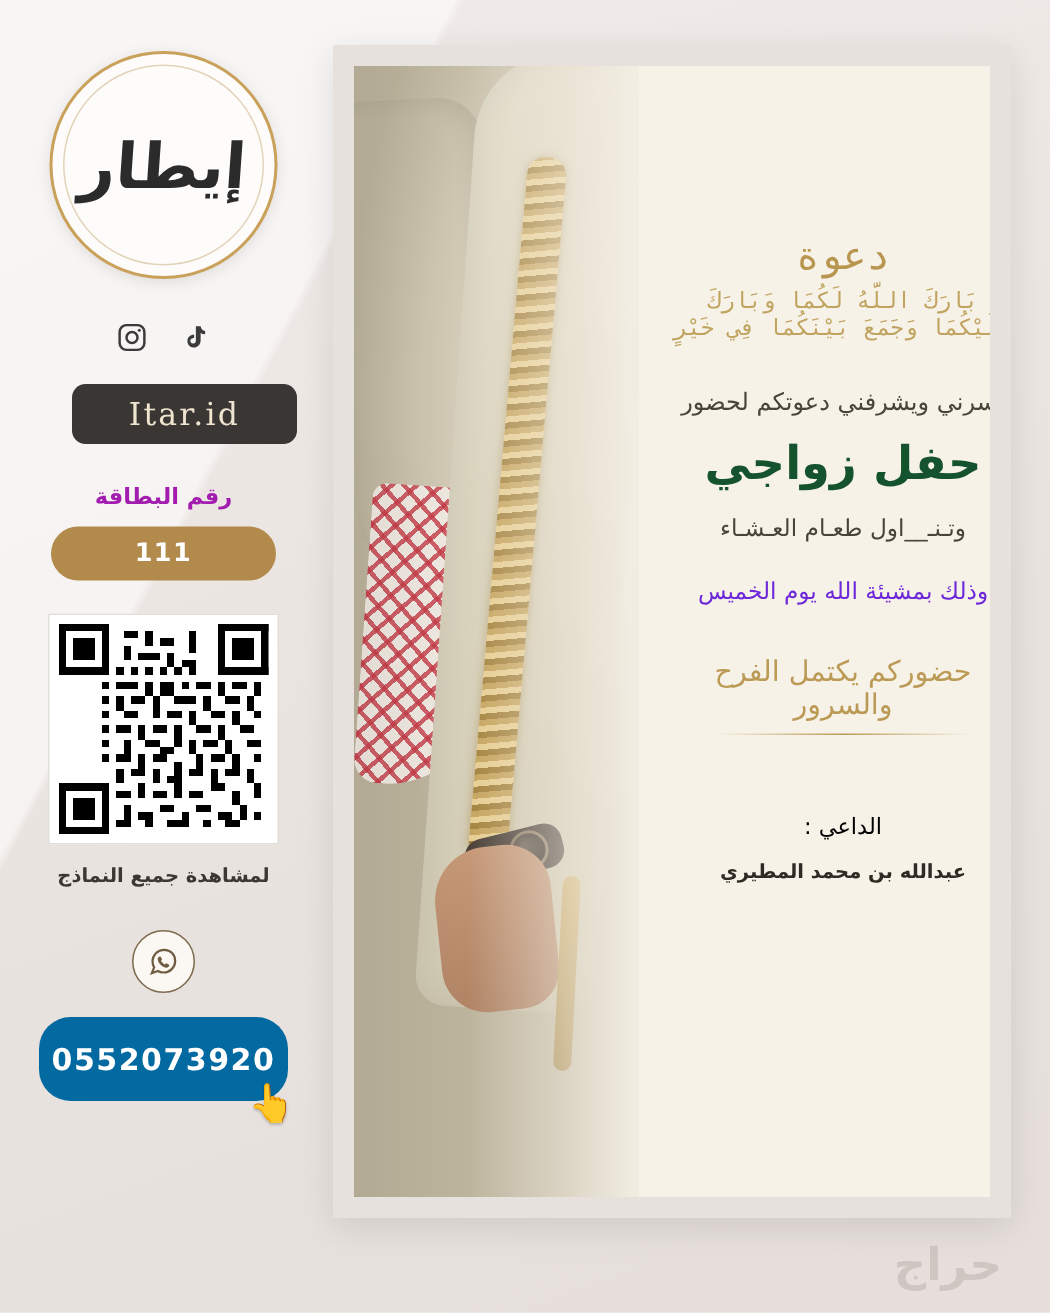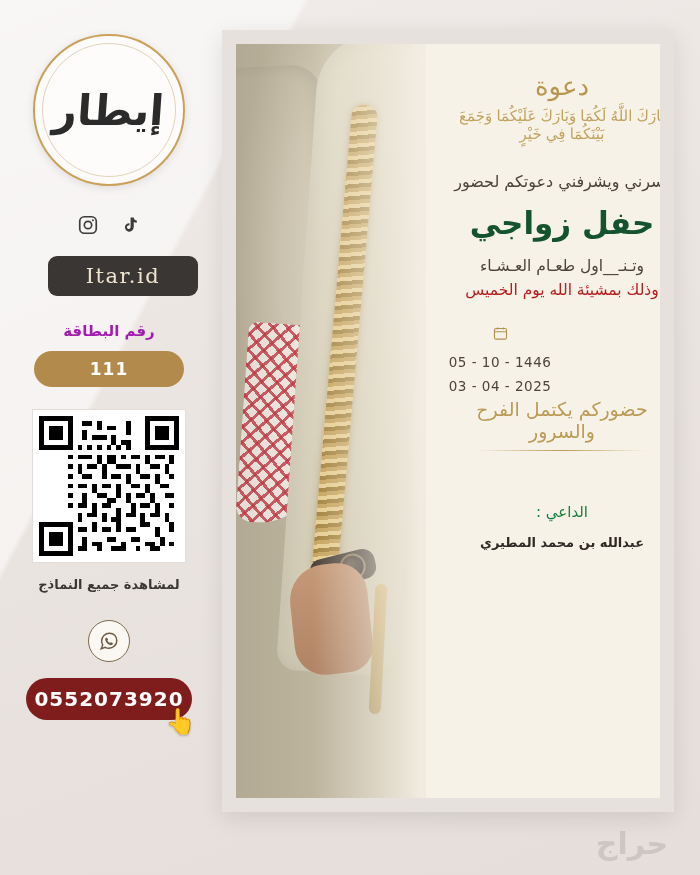--- a/index.html
+++ b/index.html
@@ -157,23 +157,23 @@
     display: flex;
     align-items: center;
     justify-content: center;
     color: #6f5c41;
     background: #fbf8f4;
   }
 
   .phone-pill {
     margin-top: 16px;
     width: 166px;
-    height: 42px;
+    height: 56px;
     border-radius: 21px;
-    background: #7f1d1d;
+    background: #0369a1;
     color: #ffffff;
     display: flex;
     align-items: center;
     justify-content: center;
     font-size: 20px;
     letter-spacing: 1px;
     font-weight: bold;
     position: relative;
   }
   .hand-cursor {
@@ -332,21 +332,22 @@
     padding: 26px 20px 18px;
     box-sizing: border-box;
     display: flex;
     flex-direction: column;
     align-items: center;
     background: #f7f2e8;
   }
   .bism {
     font-size: 26px;
     color: #b9964f;
-    font-family: Liberation Sans, sans-serif;
+    font-family: Liberation Mono, monospace;
+    margin-top: 86px;
     line-height: 1.25;
     letter-spacing: -1px;
   }
   .bism .small {
     display:block;
     font-size: 15px;
     margin-top: 4px;
     color: #c0a35f;
   }
   .lead {
@@ -362,23 +363,23 @@
     color: #14532d;
     letter-spacing: 1px;
   }
   .sub1 {
     margin-top: 16px;
     font-size: 15.5px;
     color: #4a433a;
     letter-spacing: 1.5px;
   }
   .sub2 {
-    margin-top: 6px;
+    margin-top: 24px;
     font-size: 15.5px;
-    color: #b91c1c;
+    color: #6d28d9;
     letter-spacing: .5px;
   }
 
   .meta {
     margin-top: 26px;
     width: 232px;
     display: flex;
     justify-content: space-between;
     align-items: flex-start;
   }
@@ -411,21 +412,21 @@
   .flourish-rule {
     margin-top: 8px;
     width: 170px;
     height: 1px;
     background: linear-gradient(90deg, rgba(187,154,85,0), #bb9a55, rgba(187,154,85,0));
   }
 
   .host-label {
     margin-top: 52px;
     font-size: 15px;
-    color: #15803d;
+    color: #000000;
   }
   .host-name {
     margin-top: 14px;
     font-size: 13px;
     font-weight: bold;
     color: #2f2a24;
     letter-spacing: .5px;
   }
 
   .watermark {
@@ -629,30 +630,20 @@
 
       <div class="lead">يسرني ويشرفني دعوتكم لحضور</div>
       <div class="headline">حفل زواجي</div>
       <div class="sub1">وتـنـ__اول طعـام العـشـاء</div>
       <div class="sub2">وذلك بمشيئة الله يوم الخميس</div>
 
       <div class="meta">
 
         <div class="meta-divider"></div>
 
-        <div class="meta-col">
-          <span class="ic">
-            <svg width="17" height="17" viewBox="0 0 24 24" fill="none" stroke="currentColor" stroke-width="1.6">
-              <rect x="3.5" y="5" width="17" height="15" rx="2.5"></rect>
-              <path d="M3.5 9.5h17M8 3.5v3M16 3.5v3"></path>
-            </svg>
-          </span>
-          <span class="line">1446 - 10 - 05</span>
-          <span class="line">2025 - 04 - 03</span>
-        </div>
       </div>
 
       <div class="flourish">حضوركم يكتمل الفرح والسرور</div>
       <div class="flourish-rule"></div>
 
       <div class="host-label">الداعي :</div>
       <div class="host-name">عبدالله بن محمد المطيري</div>
     </div>
   </div>
 </div>

